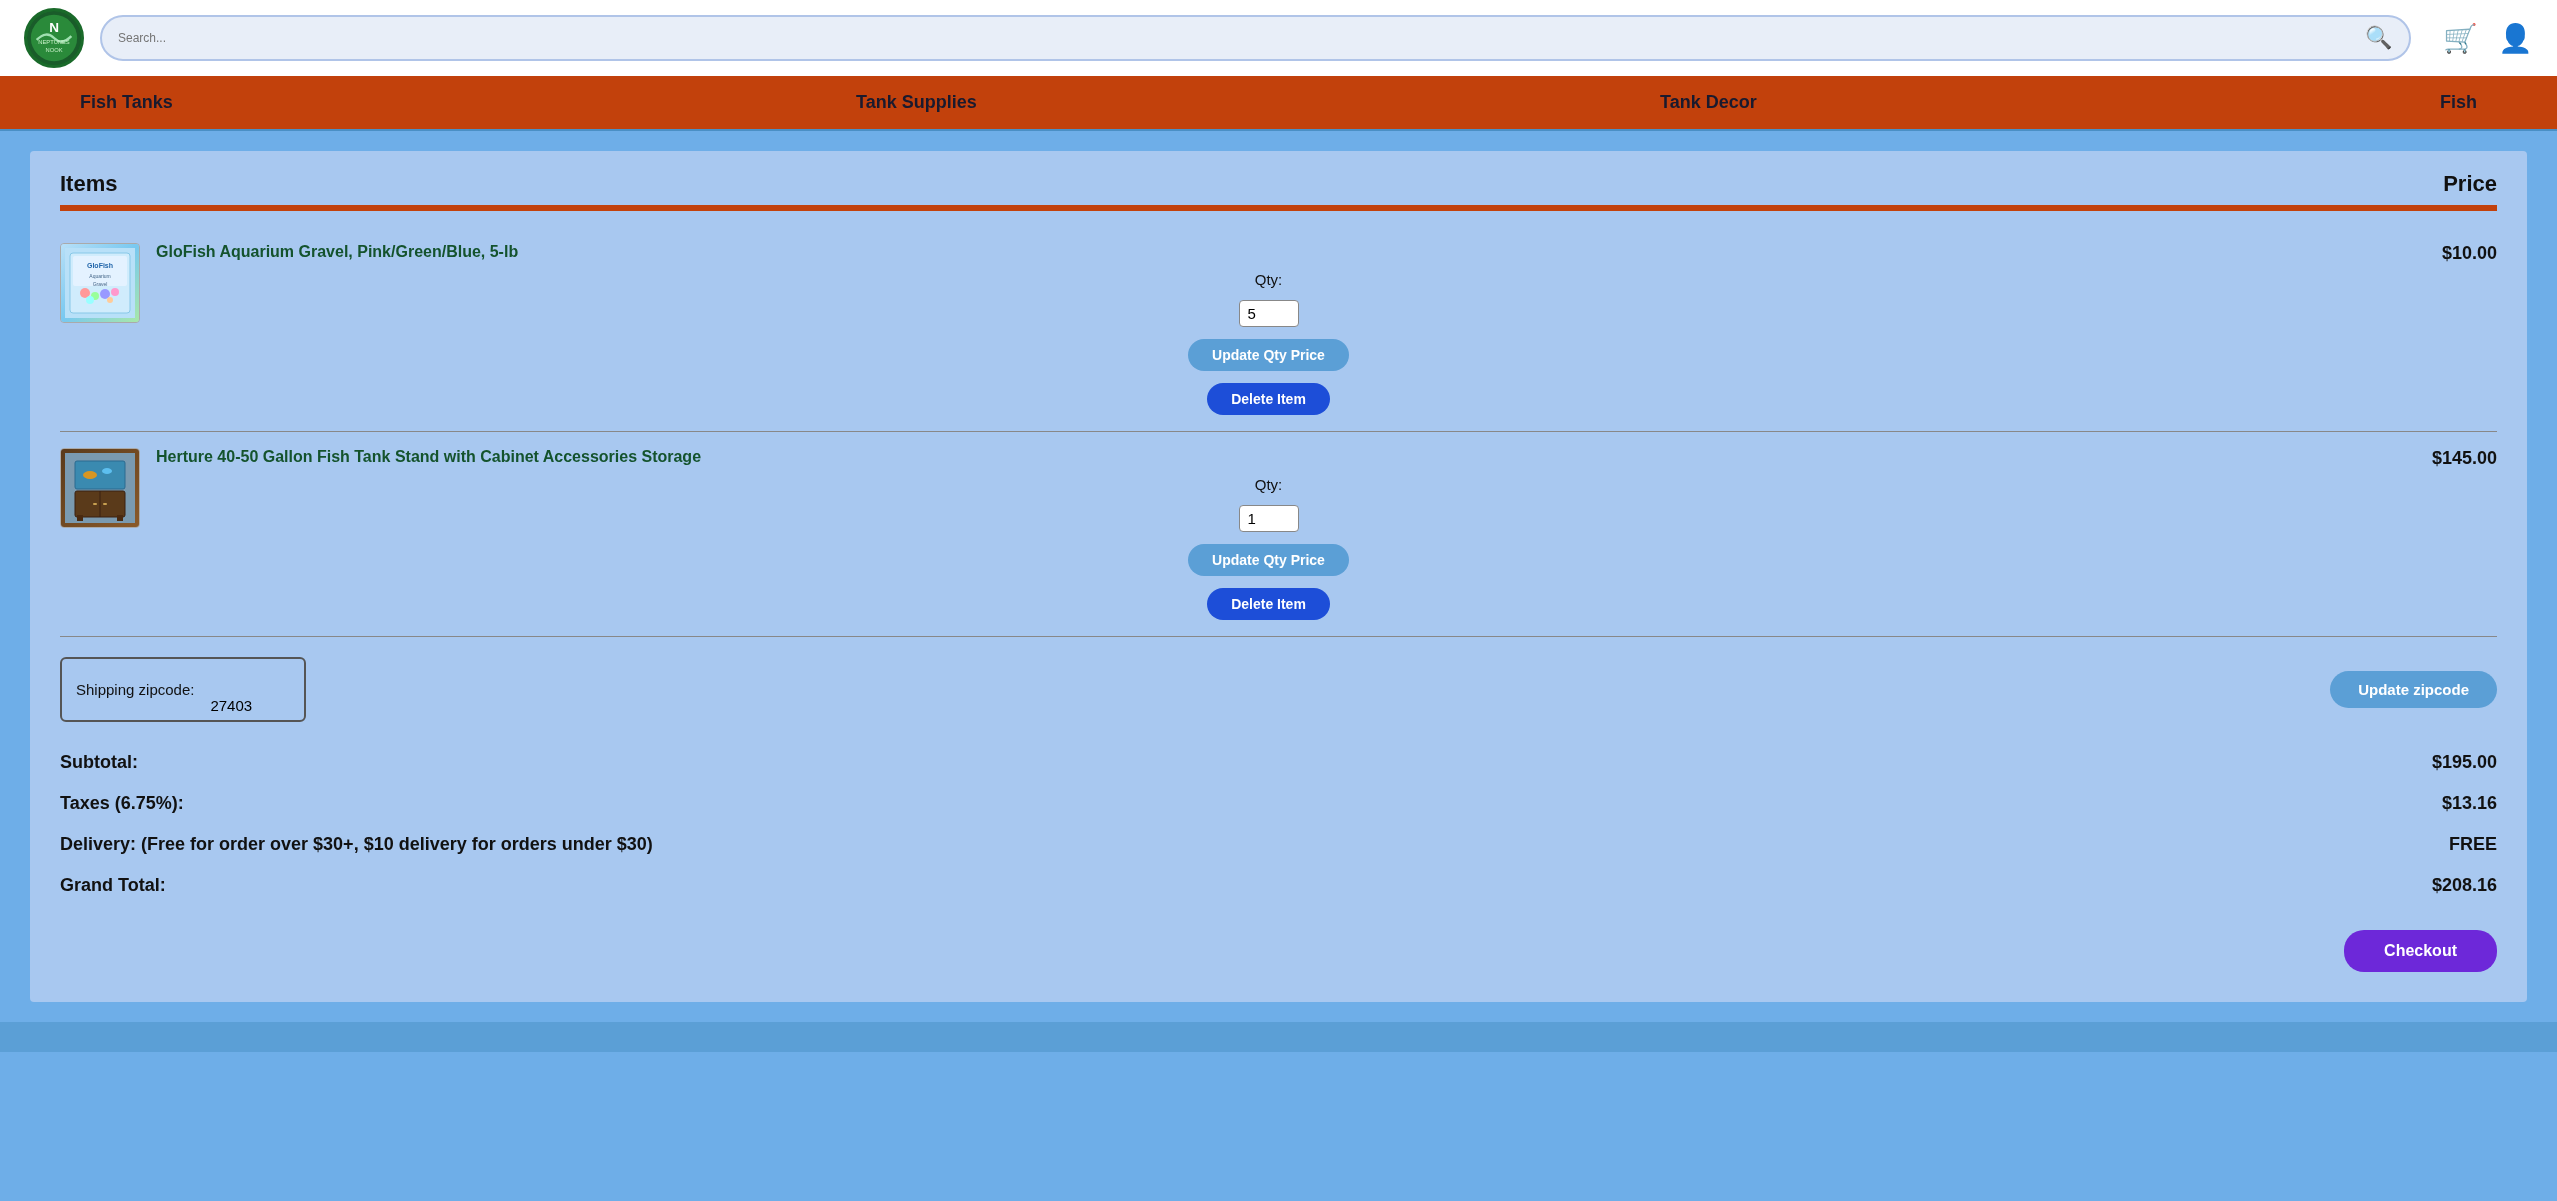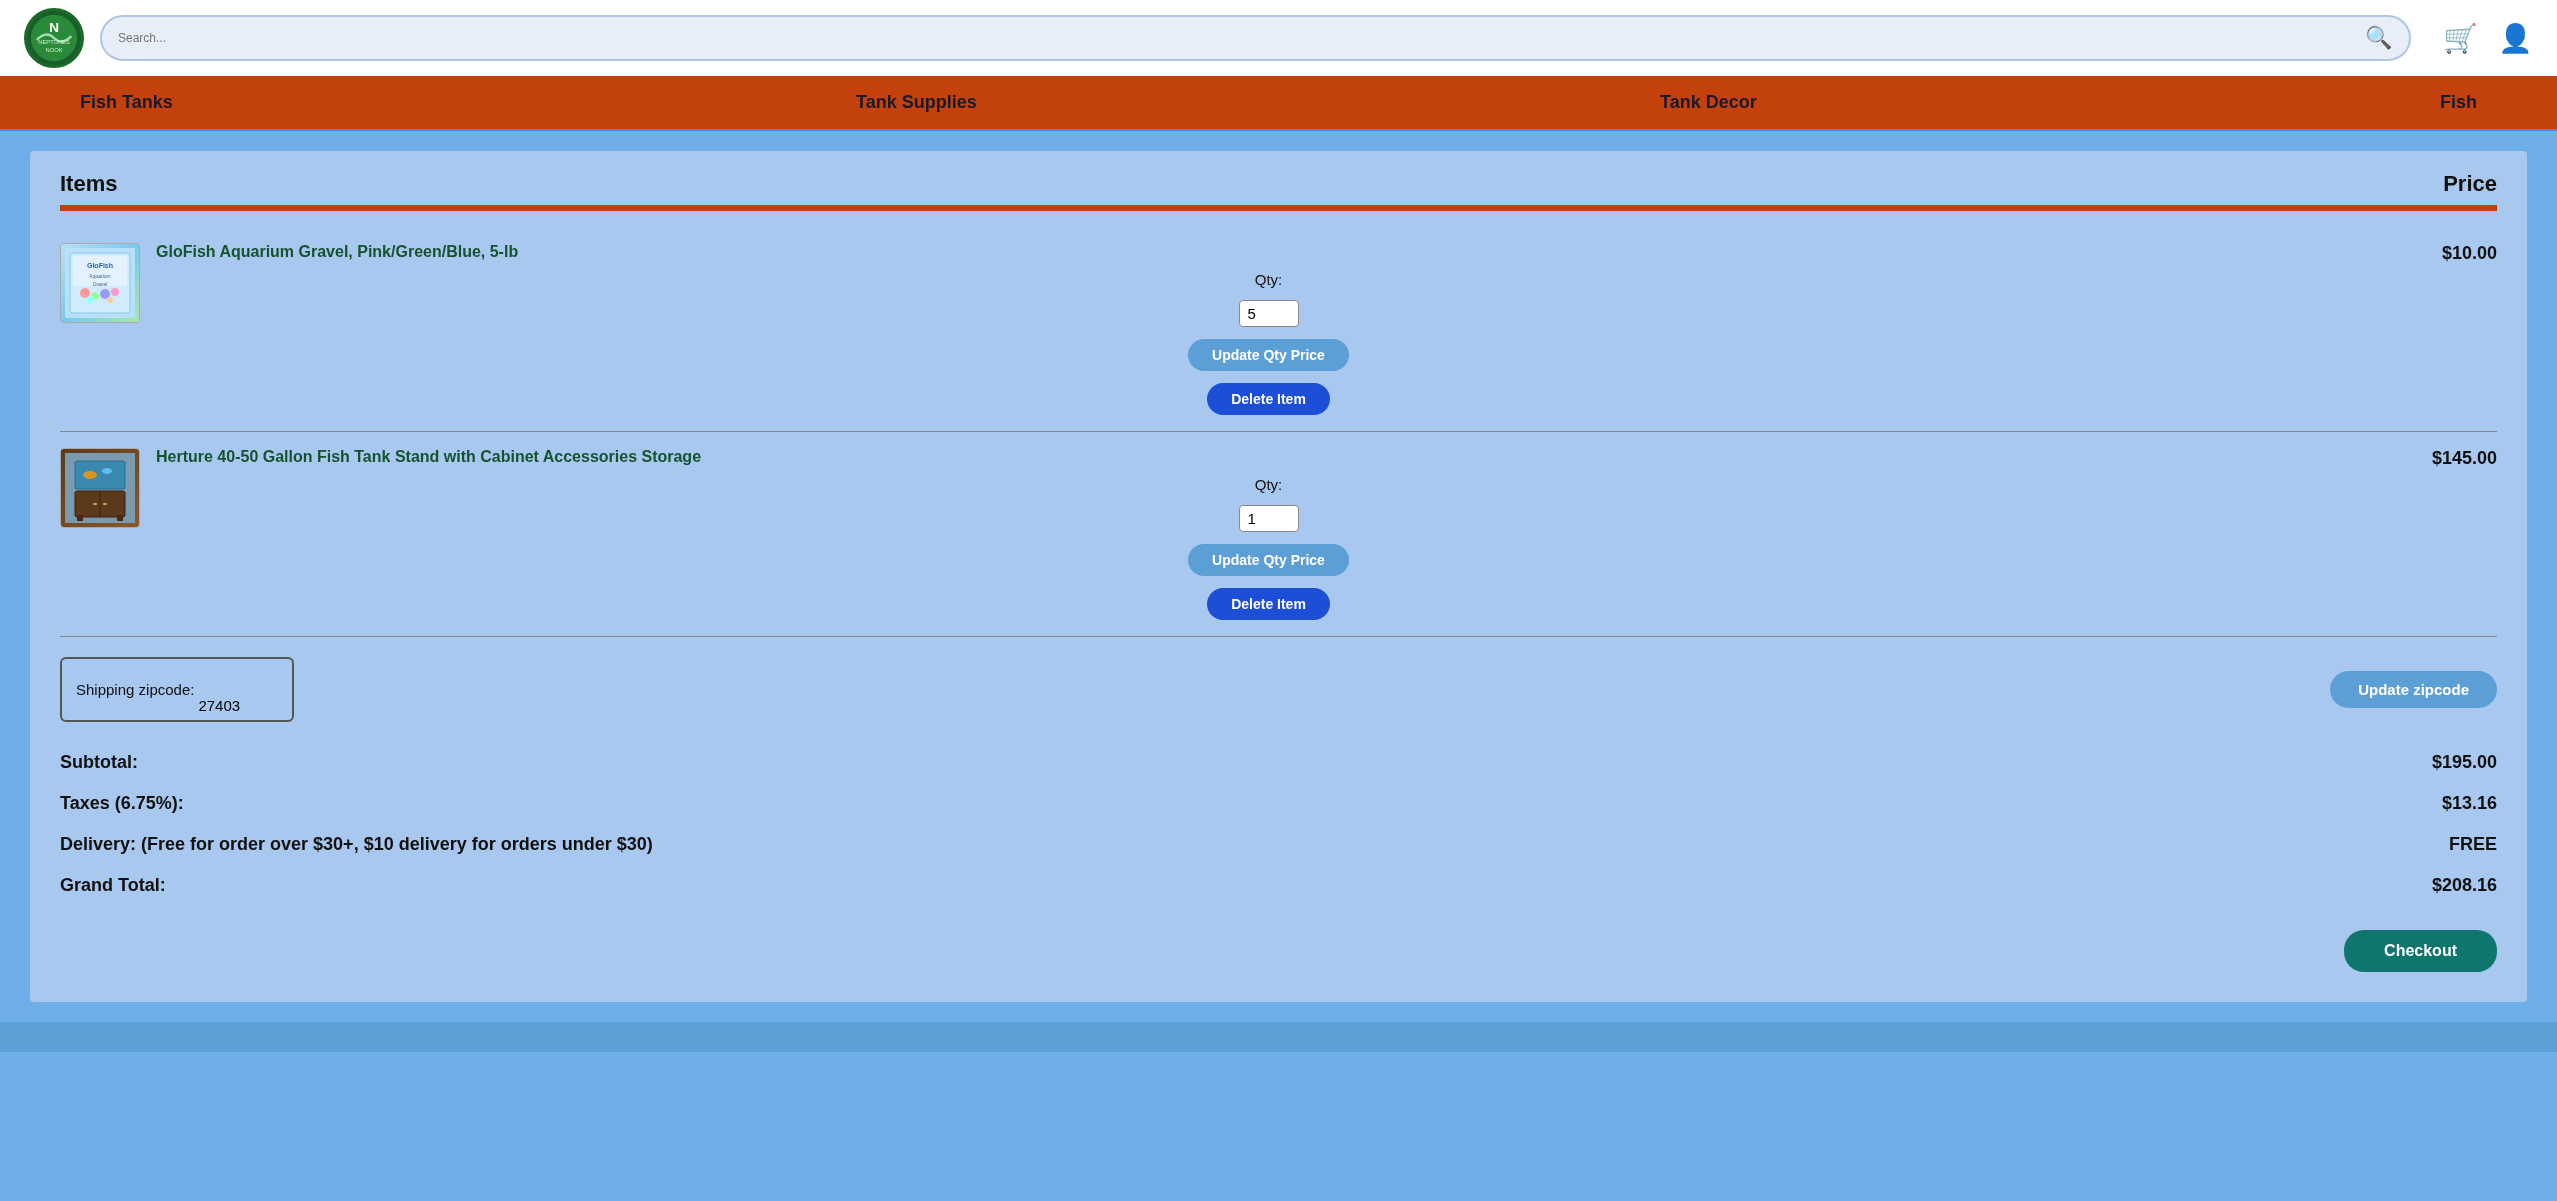--- a/index.html
+++ b/index.html
@@ -226,21 +226,21 @@
       justify-content: space-between;
       padding: 20px 0 12px 0;
     }
     .shipping-input-wrap {
       display: flex;
       align-items: center;
       border: 2px solid #555;
       border-radius: 6px;
       padding: 6px 14px;
       background: #a8c8f0;
-      gap: 4px;
+      gap: 16px;
     }
     .shipping-label {
       font-size: 15px;
       color: #111;
     }
     .shipping-input {
       border: none;
       background: transparent;
       font-size: 15px;
       outline: none;
@@ -279,21 +279,21 @@
       color: #111;
     }
 
     
     .checkout-row {
       display: flex;
       justify-content: flex-end;
       margin-top: 16px;
     }
     .btn-checkout {
-      background-color: #0f766e;
+      background-color: #6d28d9;
       color: #fff;
       border: none;
       border-radius: 20px;
       padding: 12px 40px;
       font-size: 16px;
       cursor: pointer;
       font-weight: 600;
     }
 
     

